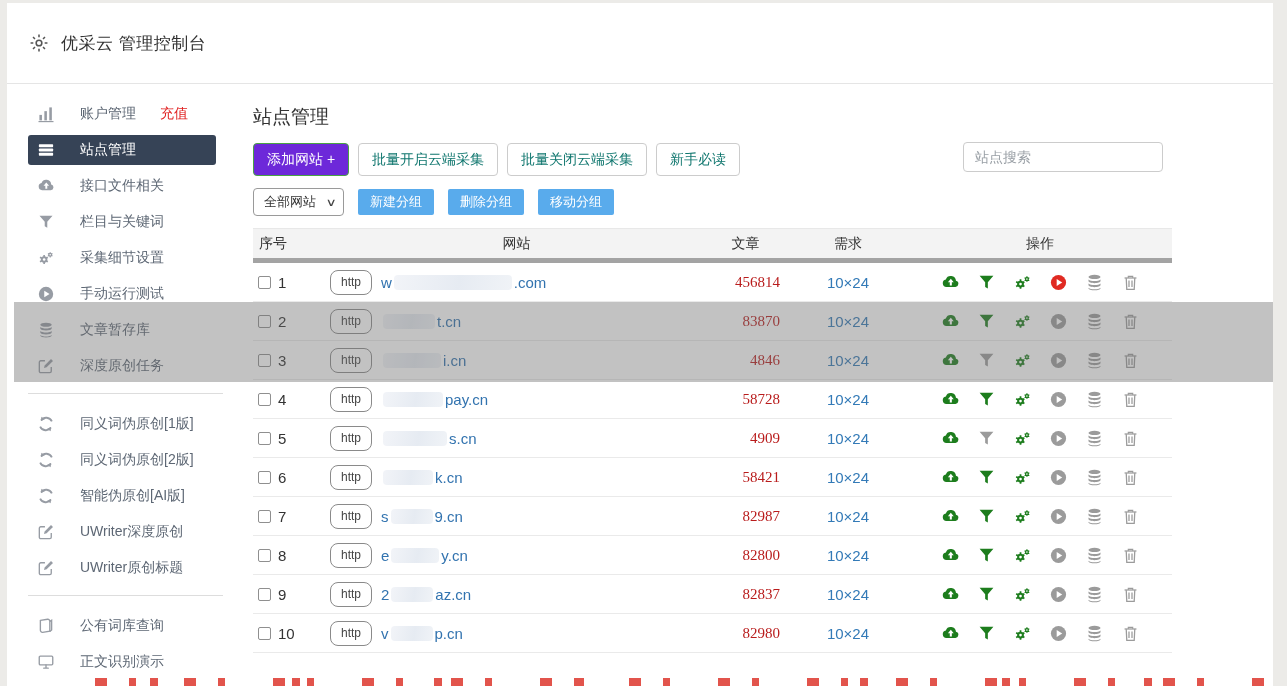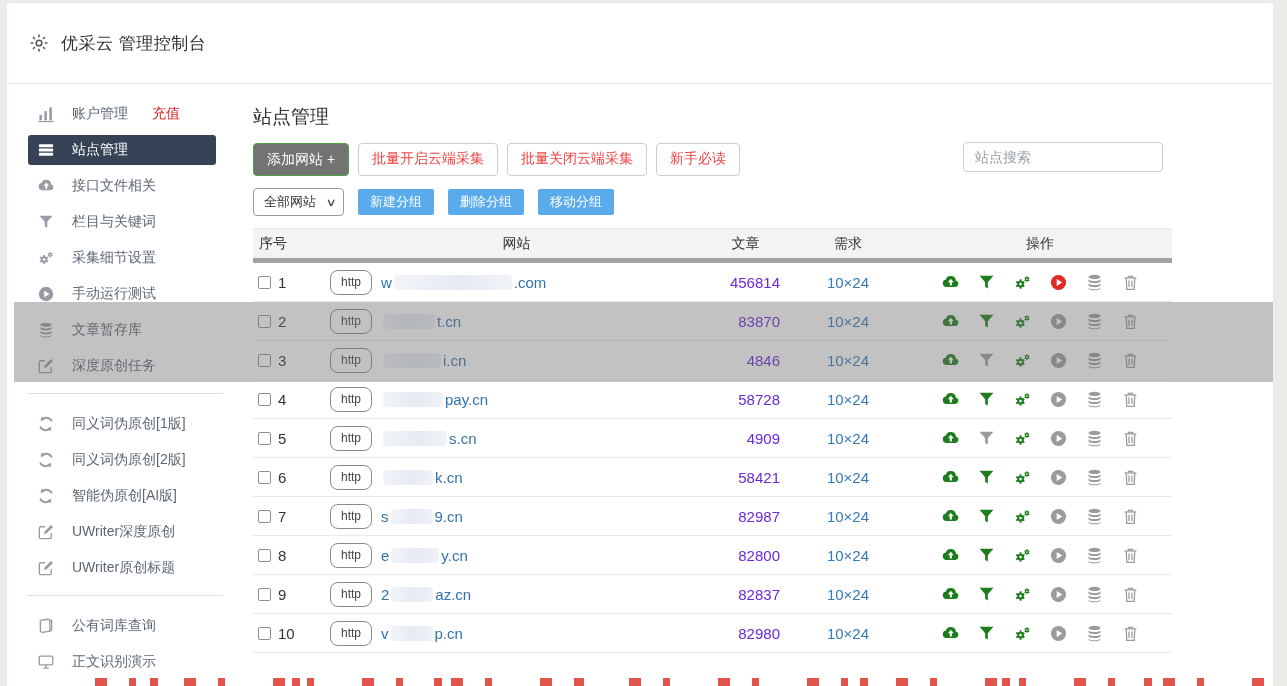--- a/index.html
+++ b/index.html
@@ -10,33 +10,33 @@
 
   
   .hdr { position:absolute; left:0; top:0; width:100%; height:81px; border-bottom:1px solid #e5e5e5; display:flex; align-items:center; padding-left:21px; }
   .hdr .icon { width:22px; height:22px; color:#555; margin-right:11px; }
   .hdr-title { font-size:17px; color:#333; letter-spacing:.5px; }
 
   
   .sidebar { position:absolute; left:0; top:68px; width:246px; height:615px; padding-top:25px; }
   .sb-item { height:36px; display:flex; align-items:center; padding-left:30px; font-size:14px; color:#5d6774; cursor:pointer; }
   .sb-item .icon { width:18px; height:18px; color:#979ca4; flex:0 0 18px; }
-  .sb-item .lbl { margin-left:17px; white-space:nowrap; }
+  .sb-item .lbl { margin-left:25px; white-space:nowrap; }
   .sb-item .extra { margin-left:24px; color:#e02020; }
   .sb-item.active { height:30px; margin:3px 37px 3px 21px; padding-left:9px; background:#364356; border-radius:3px; color:#fff; }
   .sb-item.active .icon { color:#fff; }
   .sb-divider { height:1px; background:#ddd; margin:9px 30px 12px 21px; }
 
   
   .main { position:absolute; left:246px; top:68px; width:1020px; height:615px; }
   .page-title { position:absolute; left:0; top:33px; font-size:19px; font-weight:500; color:#333; }
 
   .btn { display:inline-block; border-radius:4px; font-size:14px; line-height:31px; height:33px; padding:0 13px; cursor:pointer; border:1px solid transparent; }
-  .btn-green { background:#737373; border-color:#4aa344; color:#fff; }
-  .btn-outline { background:#fff; border-color:#ccc; color:#ef4444;font-family:Liberation Mono, monospace; }
+  .btn-green { background:#6d28d9; border-color:#4aa344; color:#fff; }
+  .btn-outline { background:#fff; border-color:#ccc; color:#0f766e; }
   .row1 { position:absolute; left:0; top:72px; display:flex; gap:9px; }
   .search-box { position:absolute; left:710px; top:71px; width:200px; height:22px; border:1px solid #ccc; border-radius:4px; font-size:14px; padding:14px 11px; color:#333; outline:none; }
   .search-box::placeholder { color:#9aa0a6; }
 
   .row2 { position:absolute; left:0; top:117px; display:flex; align-items:center; }
   .grp-select { width:91px; height:28px; border:1px solid #9a9a9a; border-radius:4px; background:#fff; font-size:13px; color:#333; display:flex; align-items:center; justify-content:space-between; padding:0 8px 0 10px; cursor:pointer; }
   .grp-select .caret { font-size:11px; color:#444; transform:scaleX(1.4); }
   .btn-blue { background:#59abec; color:#fff; border:none; border-radius:2px; height:26px; line-height:26px; font-size:13px; padding:0 12px; margin-left:14px; cursor:pointer; }
   .row2 .btn-blue:first-of-type { margin-left:27px; }
 
@@ -48,21 +48,21 @@
   .t-head .c3 { text-align:center; }
   .t-row { display:grid; grid-template-columns:77px 373px 85px 120px 264px; height:39px; align-items:center; border-bottom:1px solid #eaeaea; font-size:15px; }
   .cell1 { display:flex; align-items:center; padding-left:5px; }
   .cb { width:13px; height:13px; border:1px solid #8f8f8f; border-radius:2px; background:#fff; margin-right:7px; cursor:pointer; flex:0 0 13px; }
   .num { color:#333; }
   .cell2 { display:flex; align-items:center; }
   .http-badge { display:inline-block; border:1px solid #8a8a8a; border-radius:8px; padding:0 10px; height:25px; line-height:23px; font-size:12px; color:#444; background:#fff; margin-right:9px; cursor:pointer; }
   .domain { color:#3273af; display:flex; align-items:center; }
   .redact { display:inline-block; height:15px; border-radius:4px; background:linear-gradient(100deg,#f2f4f8,#e6ebf2 55%,#f0f3f7); margin:0 2px; }
   .cell3 { text-align:right; padding-right:8px; }
-  .cell3 a { color:#6d28d9; text-decoration:none; cursor:pointer; }
+  .cell3 a { color:#b91c1c; text-decoration:none; cursor:pointer;font-family:Liberation Serif, serif; }
   .cell4 { text-align:center; color:#337ab7; }
   .cell5 { display:flex; justify-content:center; align-items:center; gap:17px; }
   .op { width:19px; height:19px; cursor:pointer; }
   .op svg, .icon svg { width:100%; height:100%; display:block; }
   .ic-green { color:#1d7d1d; }
   .ic-gray  { color:#9b9b9b; }
   .ic-red   { color:#e02a22; }
 
   
   .overlay-band { position:absolute; left:14px; top:302px; width:1259px; height:80px; background:rgba(110,110,110,.42); z-index:40; pointer-events:none; }

